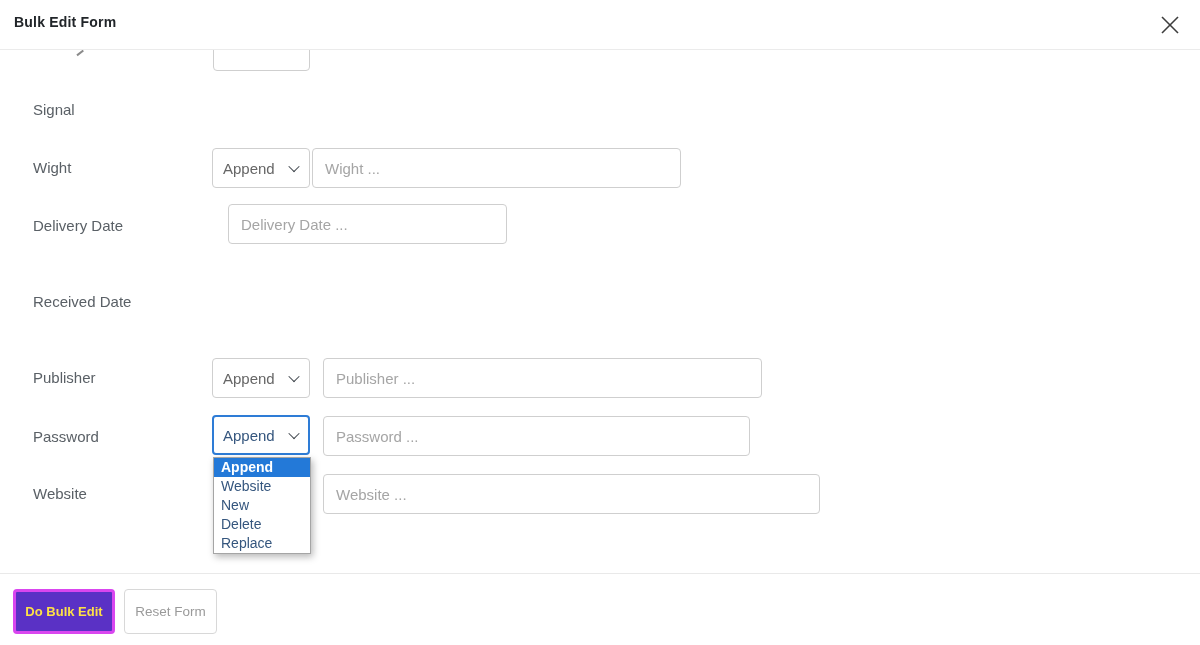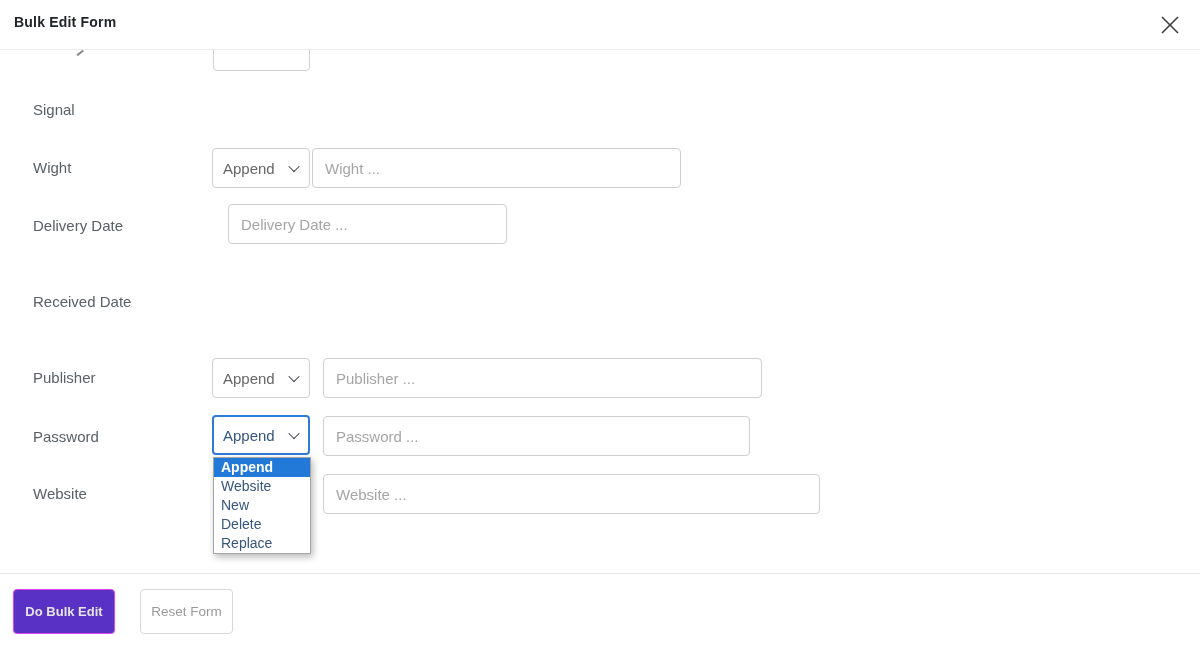--- a/index.html
+++ b/index.html
@@ -97,26 +97,26 @@
   .dropdown .opt.selected { background: #2379d8; color: #ffffff; font-weight: 700; }
 
   
   .footer {
     position: absolute; left: 0; right: 0; bottom: 0; height: 72px;
     background: #fff; border-top: 1px solid #e9e9e9; z-index: 20;
   }
   .btn { position: absolute; top: 15px; height: 45px; border-radius: 4px;
          font-family: "Liberation Sans", sans-serif; cursor: pointer; }
   .btn-primary {
-    left: 13px; width: 102px; background: #5a31c5; border: 1px solid #d946ef;
-    color: #e5e5e5; font-size: 13px; font-weight: 700;
+    left: 13px; width: 102px; background: #5a31c5; border: 3px solid #d946ef;
+    color: #fde047; font-size: 13px; font-weight: 700;
   }
   .btn-secondary {
     left: 124px; width: 93px; background: #fff; border: 1px solid #d8d8d8;
-    color: #9a9a9a; font-size: 13.5px; margin-left: 16px;
+    color: #9a9a9a; font-size: 13.5px;
   }
 </style>
 </head>
 <body>
 
 <div class="modal">
 
   <header class="topbar">
     <h1 class="modal-title">Bulk Edit Form</h1>
     <button class="close-btn" title="">

